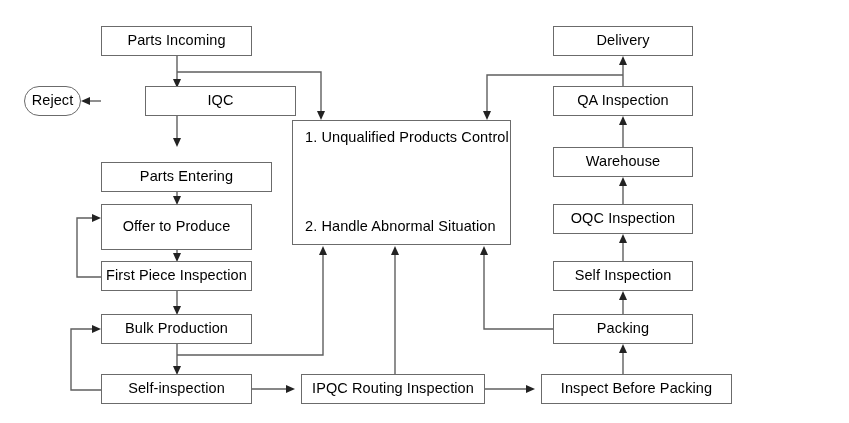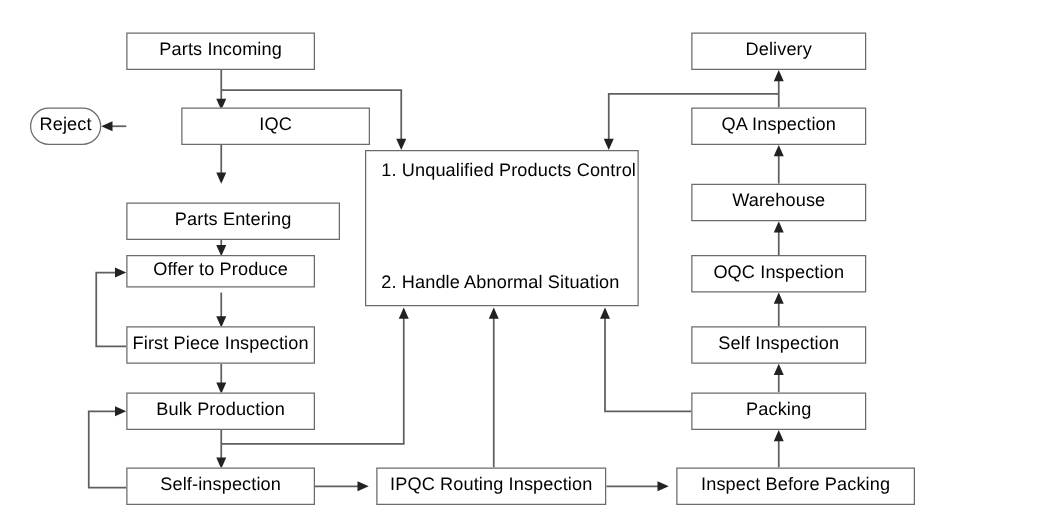--- a/index.html
+++ b/index.html
@@ -190,21 +190,21 @@
   </div>
 
   <div class="node" style="left:101px; top:86px; width:151px; height:30px;margin-left:44px;">
     <span>IQC</span>
   </div>
 
   <div class="node" style="left:101px; top:146px; width:171px; height:30px;margin-top:16px;">
     <span>Parts Entering</span>
   </div>
 
-  <div class="node" style="left:101px; top:204px; width:151px; height:26px;">
+  <div class="node" style="left:101px; top:204px; width:151px; height:46px;">
     <span>Offer to Produce</span>
   </div>
 
   <div class="node" style="left:101px; top:261px; width:151px; height:30px;">
     <span>First Piece Inspection</span>
   </div>
 
   <div class="node" style="left:101px; top:314px; width:151px; height:30px;">
     <span>Bulk Production</span>
   </div>

